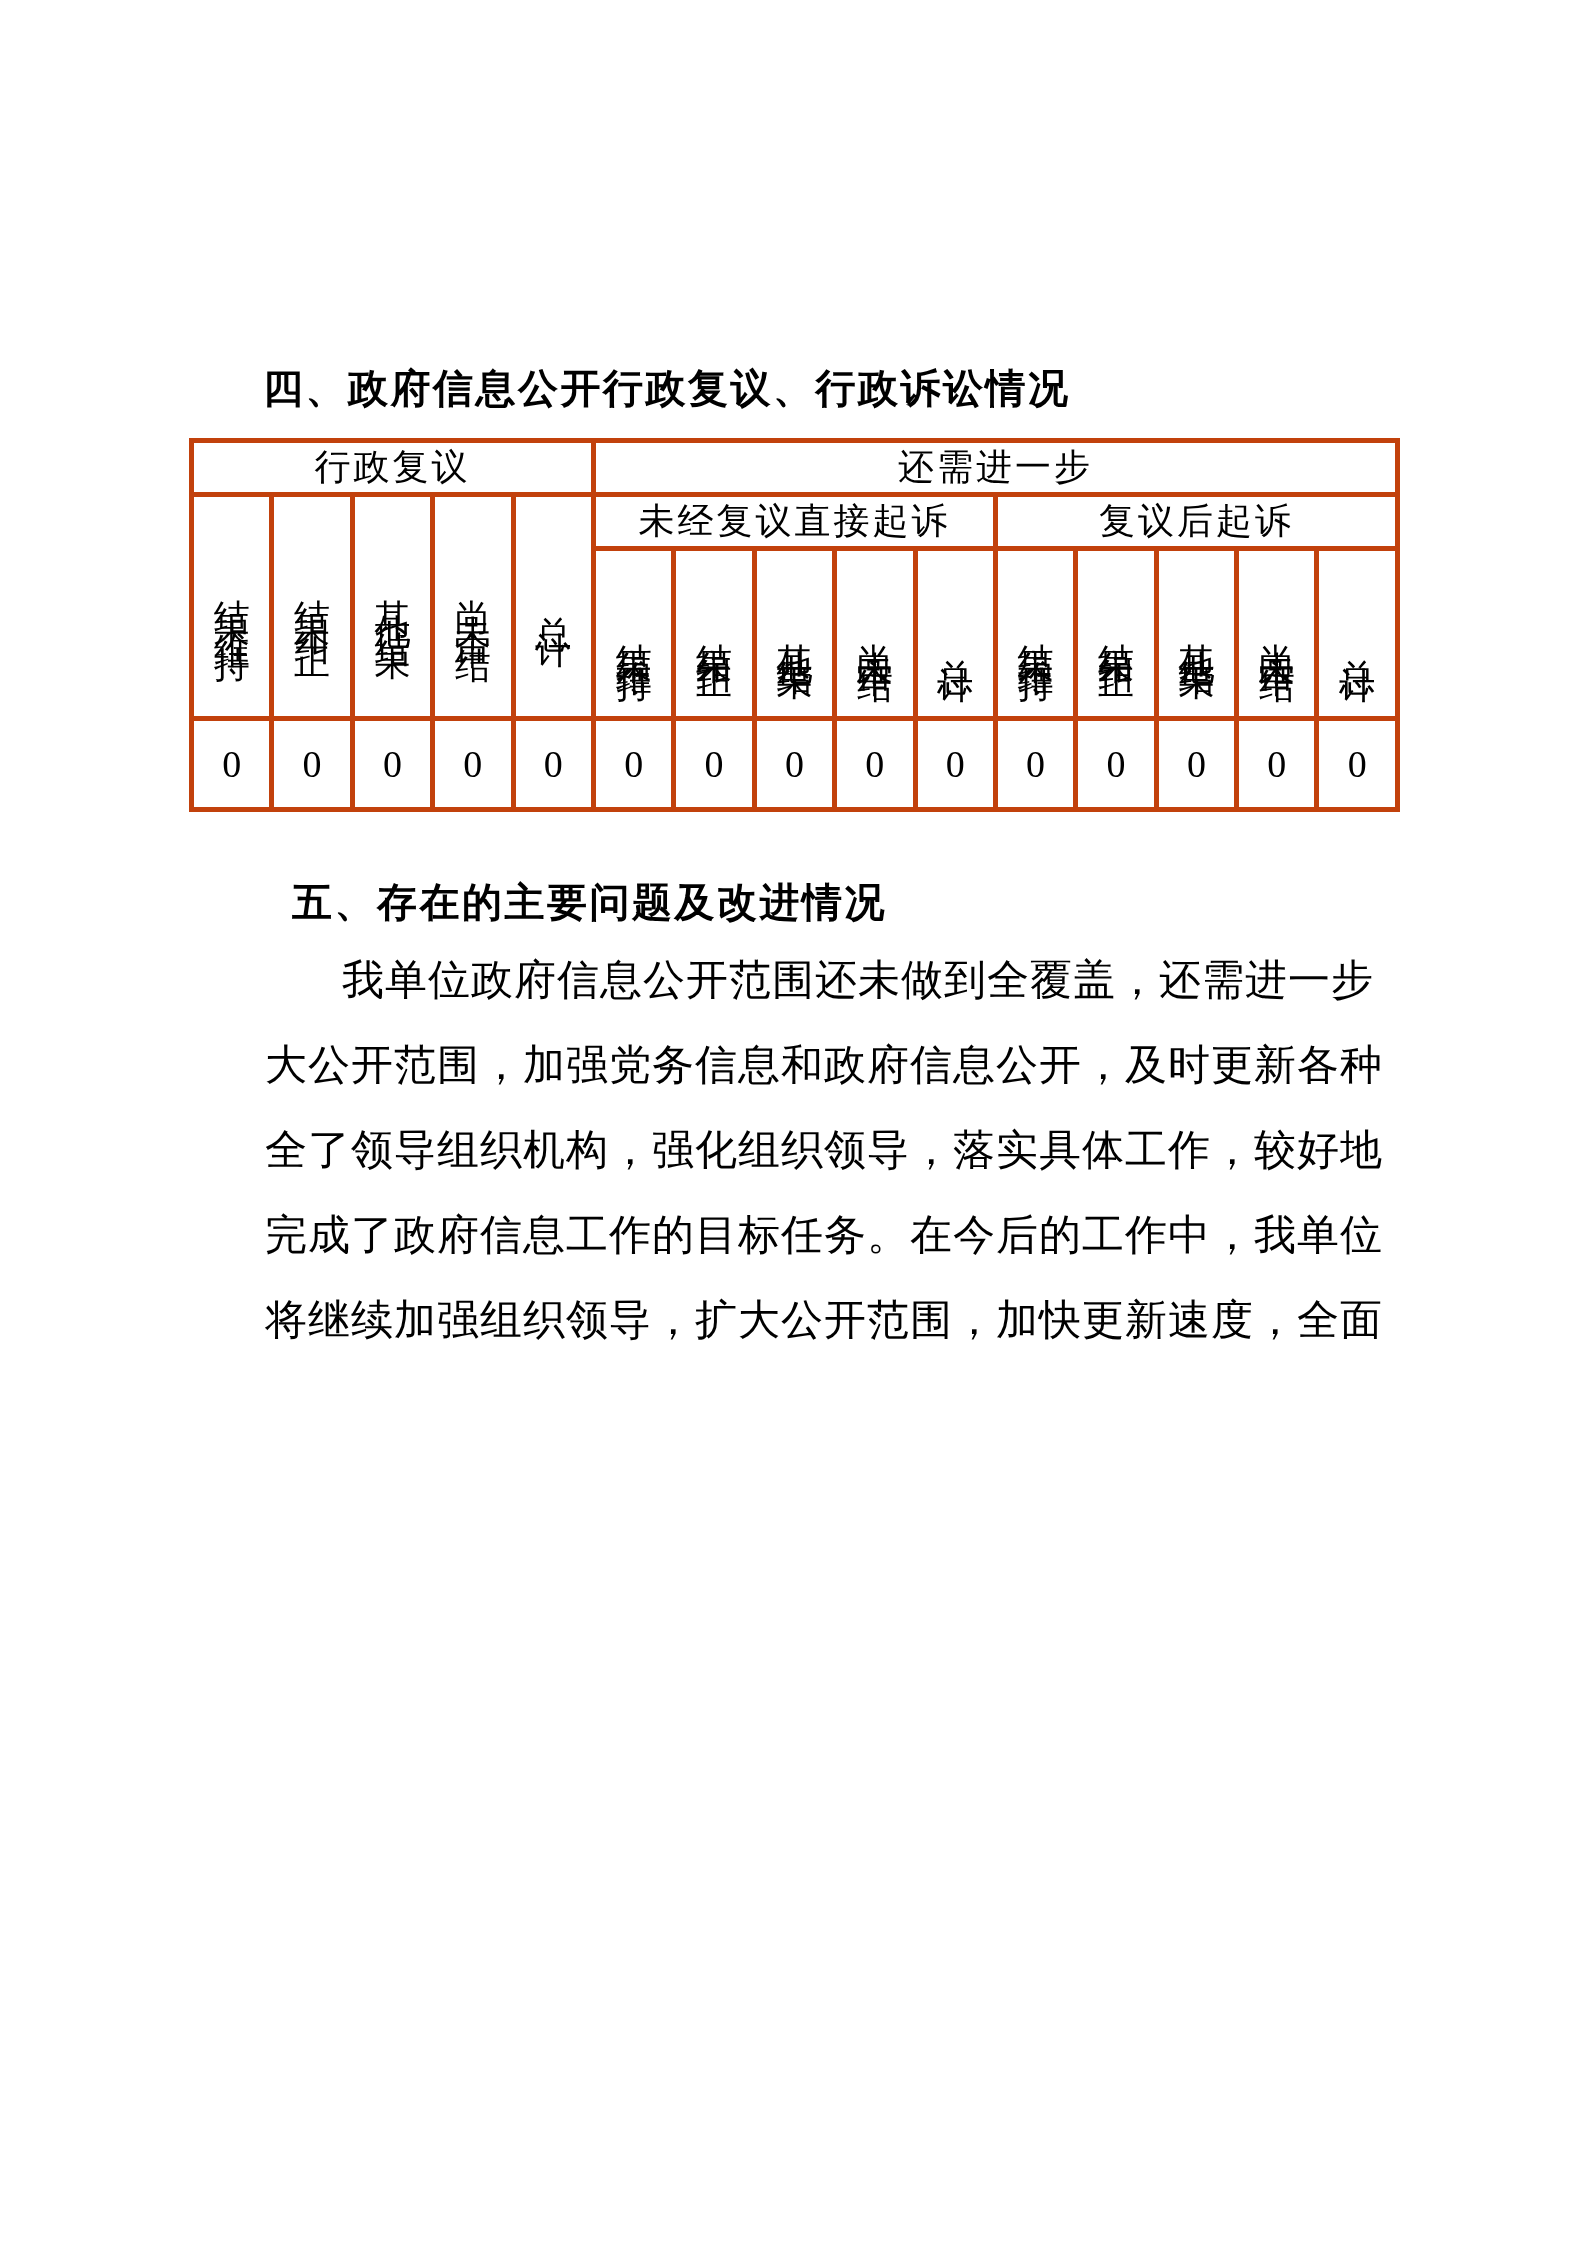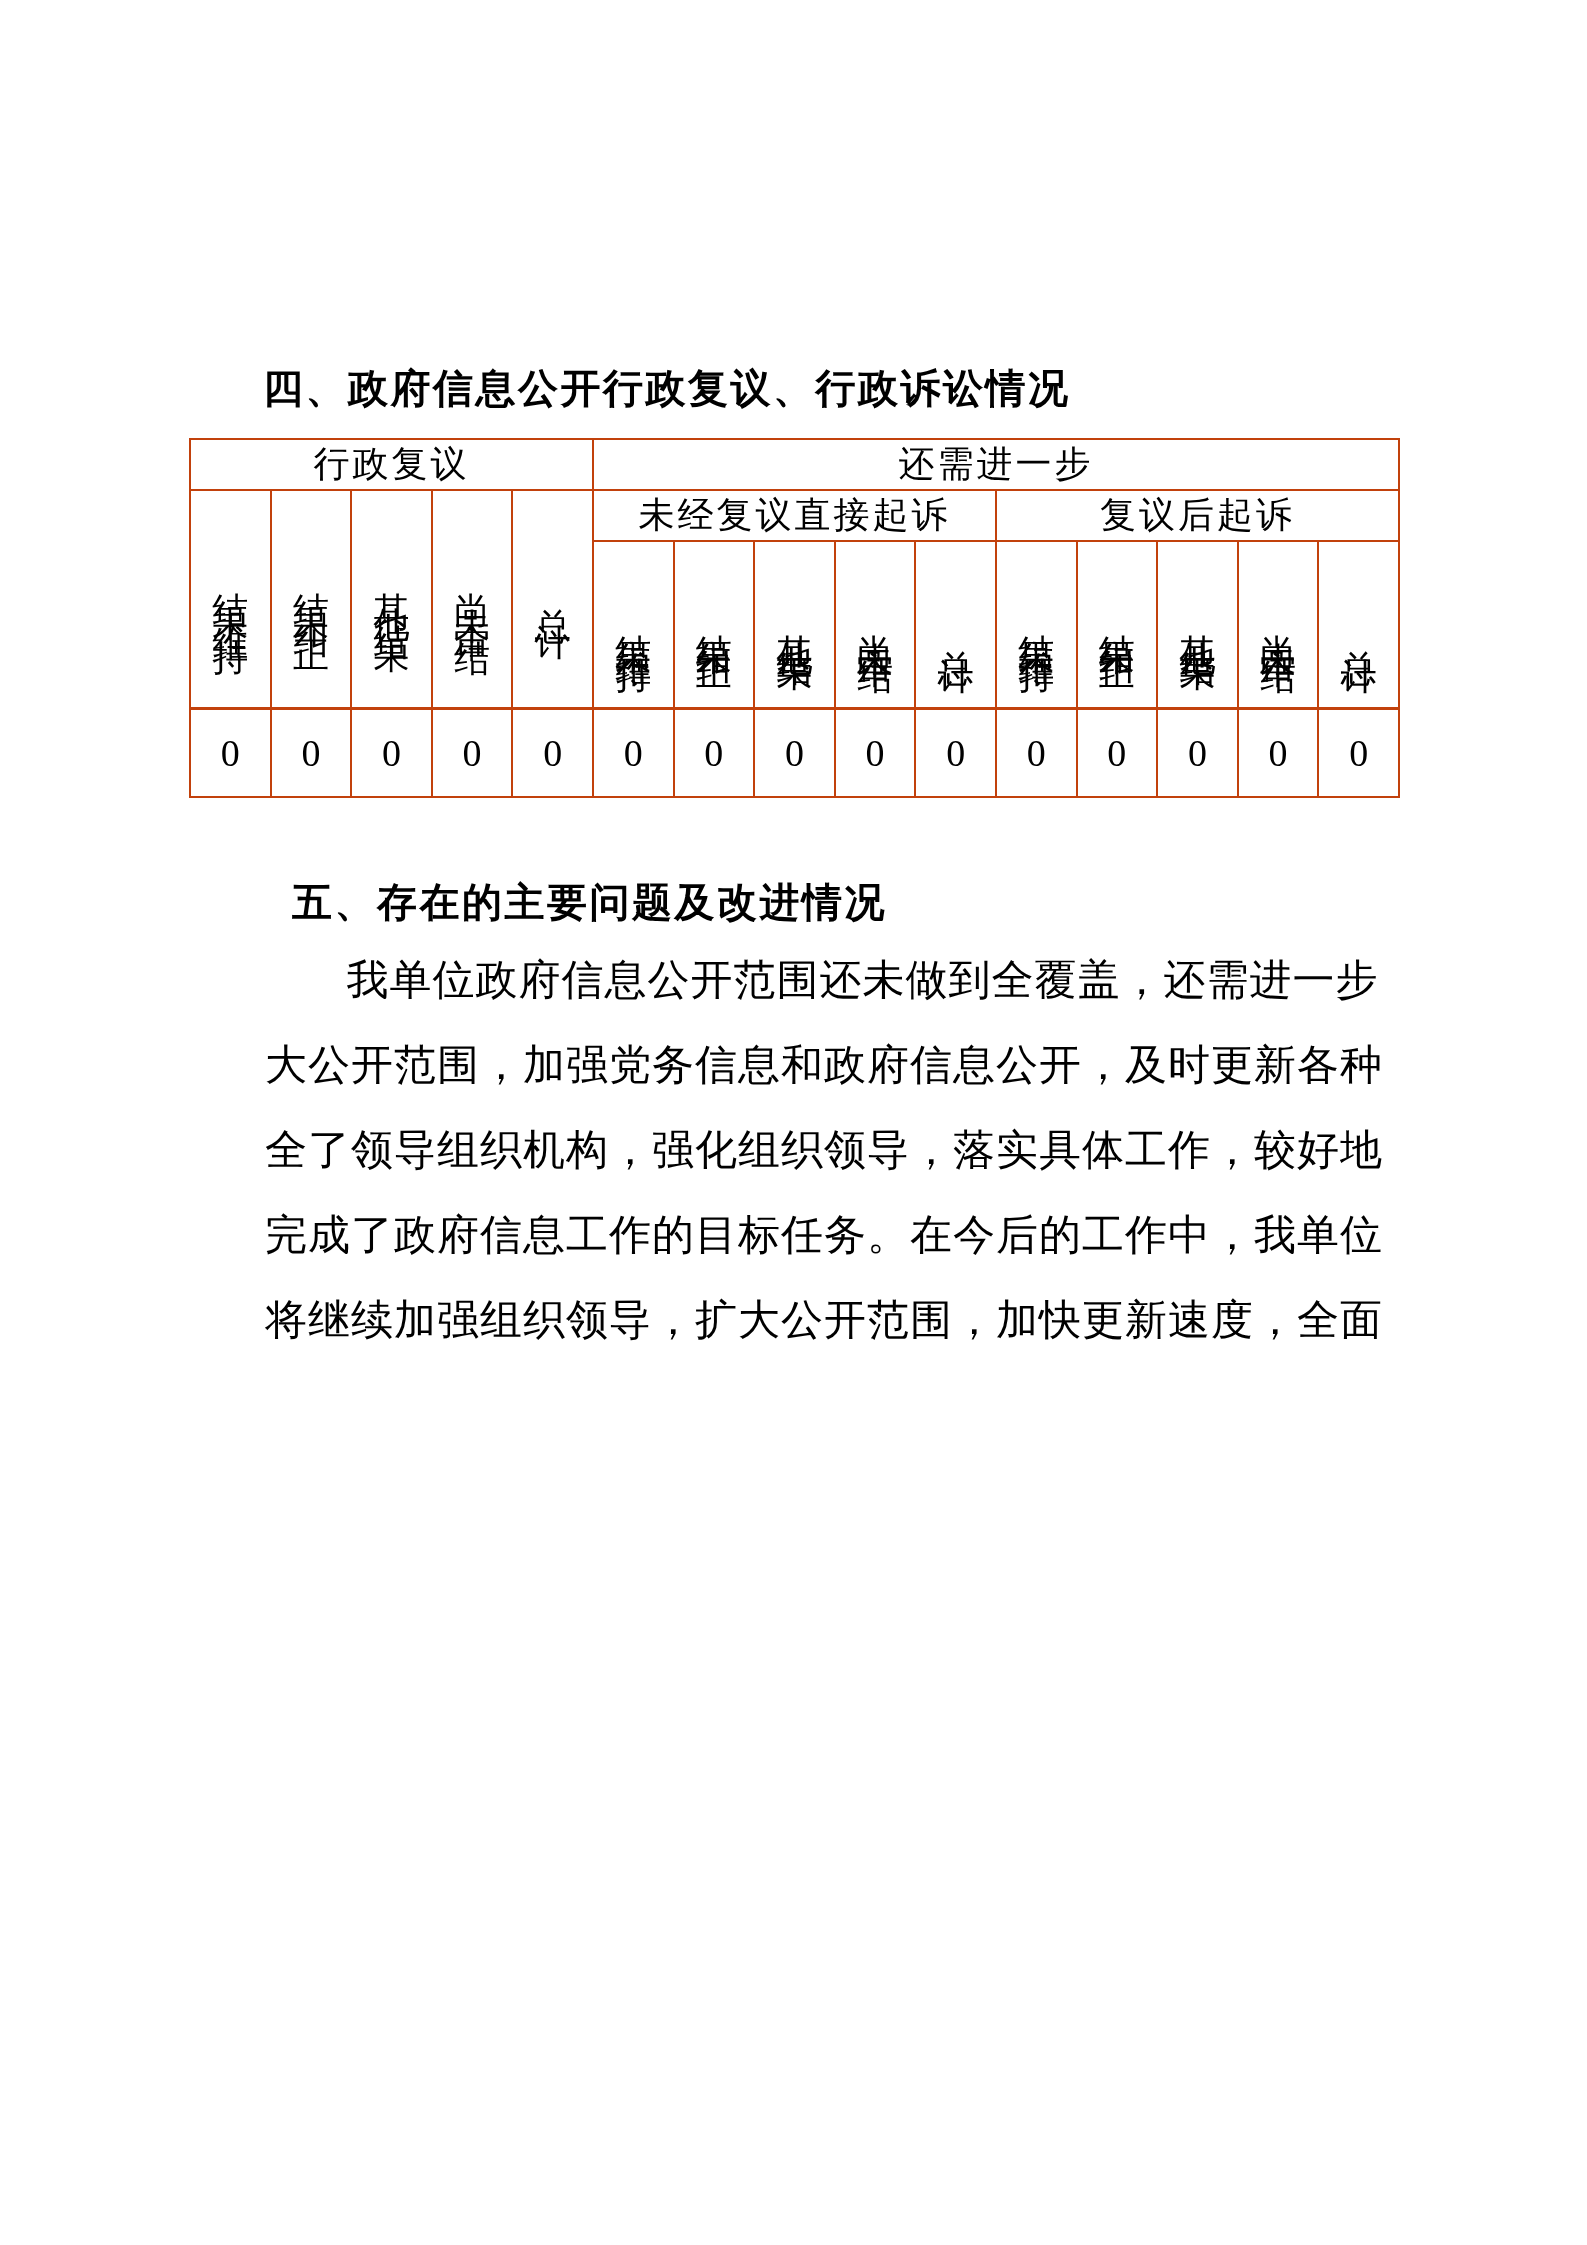--- a/index.html
+++ b/index.html
@@ -33,21 +33,21 @@
     position: absolute;
     left: 189px;
     top: 438px;
     width: 1211px;
     height: 346px;
     border-collapse: collapse;
     table-layout: fixed;
   }
   table.doc-table col { width: 6.6667%; }
   table.doc-table td {
-    border: 2px solid #c2410c;
+    border: 5px solid #c2410c;
     padding: 0;
     text-align: center;
     vertical-align: middle;
     font-size: 36px;
     letter-spacing: 3px;
     font-family: "Liberation Serif", "DejaVu Serif", serif;
   }
   tr.row-groups td { height: 37px; }
   tr.row-subgroups td { height: 34px; }
   tr.row-collabels td { height: 165px; }
@@ -70,21 +70,21 @@
   .body-lines {
     position: absolute;
     left: 265px;
     top: 938px;
     font-size: 42px;
     line-height: 85px;
     letter-spacing: 1px;
     white-space: nowrap;
     color: #000000;
   }
-  .body-lines .line { height: 85px; text-align: center; }
+  .body-lines .line { height: 85px; }
   .body-lines .line.indent { padding-left: 77px; }
 </style>
 </head>
 <body>
 
 <div class="page">
 
   <div class="section-heading" id="heading-s4">四、政府信息公开行政复议、行政诉讼情况</div>
 
   <table class="doc-table">

